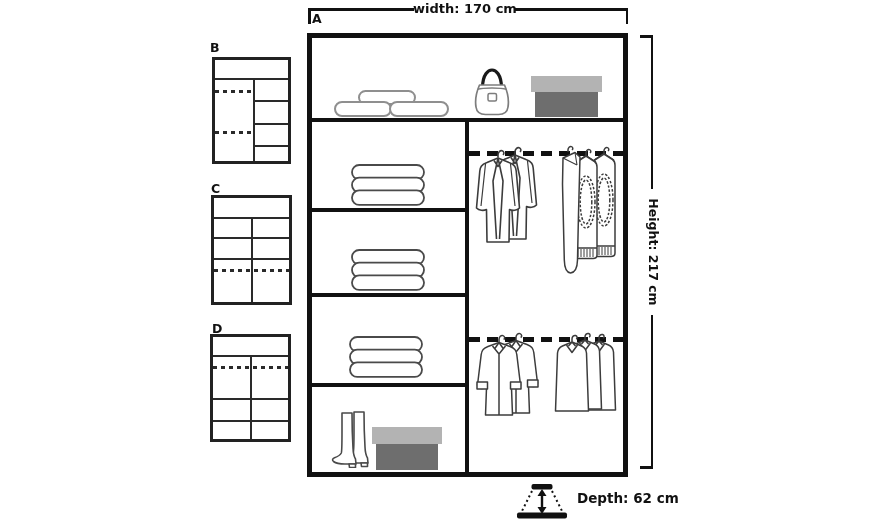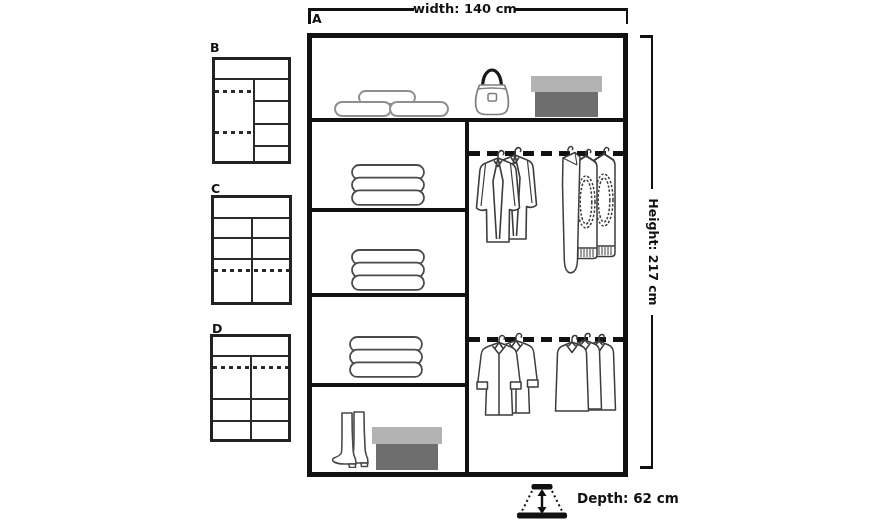--- a/index.html
+++ b/index.html
@@ -34,21 +34,21 @@
 </style>
 </head>
 <body>
 
 <div class="canvas">
 
   <div class="line" style="left:308px; top:8px; width:106px; height:2.5px;"></div>
   <div class="line" style="left:514px; top:8px; width:114px; height:2.5px;"></div>
   <div class="line" style="left:308px; top:8px; width:2.5px; height:16px;"></div>
   <div class="line" style="left:625.5px; top:8px; width:2.5px; height:16px;"></div>
-  <div class="dim-label" style="left:413px; top:1px; width:102px; text-align:center;">width: 140 cm</div>
+  <div class="dim-label" style="left:413px; top:1px; width:102px; text-align:center;">width: 170 cm</div>
 
   <div class="line" style="left:640px; top:35px; width:13px; height:2.5px;"></div>
   <div class="line" style="left:650.5px; top:35px; width:2.5px; height:154px;"></div>
   <div class="height-label">Height: 217 cm</div>
   <div class="line" style="left:650.5px; top:315px; width:2.5px; height:153px;"></div>
   <div class="line" style="left:640px; top:466px; width:13px; height:2.5px;"></div>
 
   <svg class="abs" style="left:516px; top:483px;" width="52" height="36" viewBox="0 0 52 36">
     <rect x="15.5" y="1" width="21" height="5.5" rx="2" fill="#111"></rect>
     <rect x="1" y="29.5" width="50" height="6" rx="2" fill="#111"></rect>

